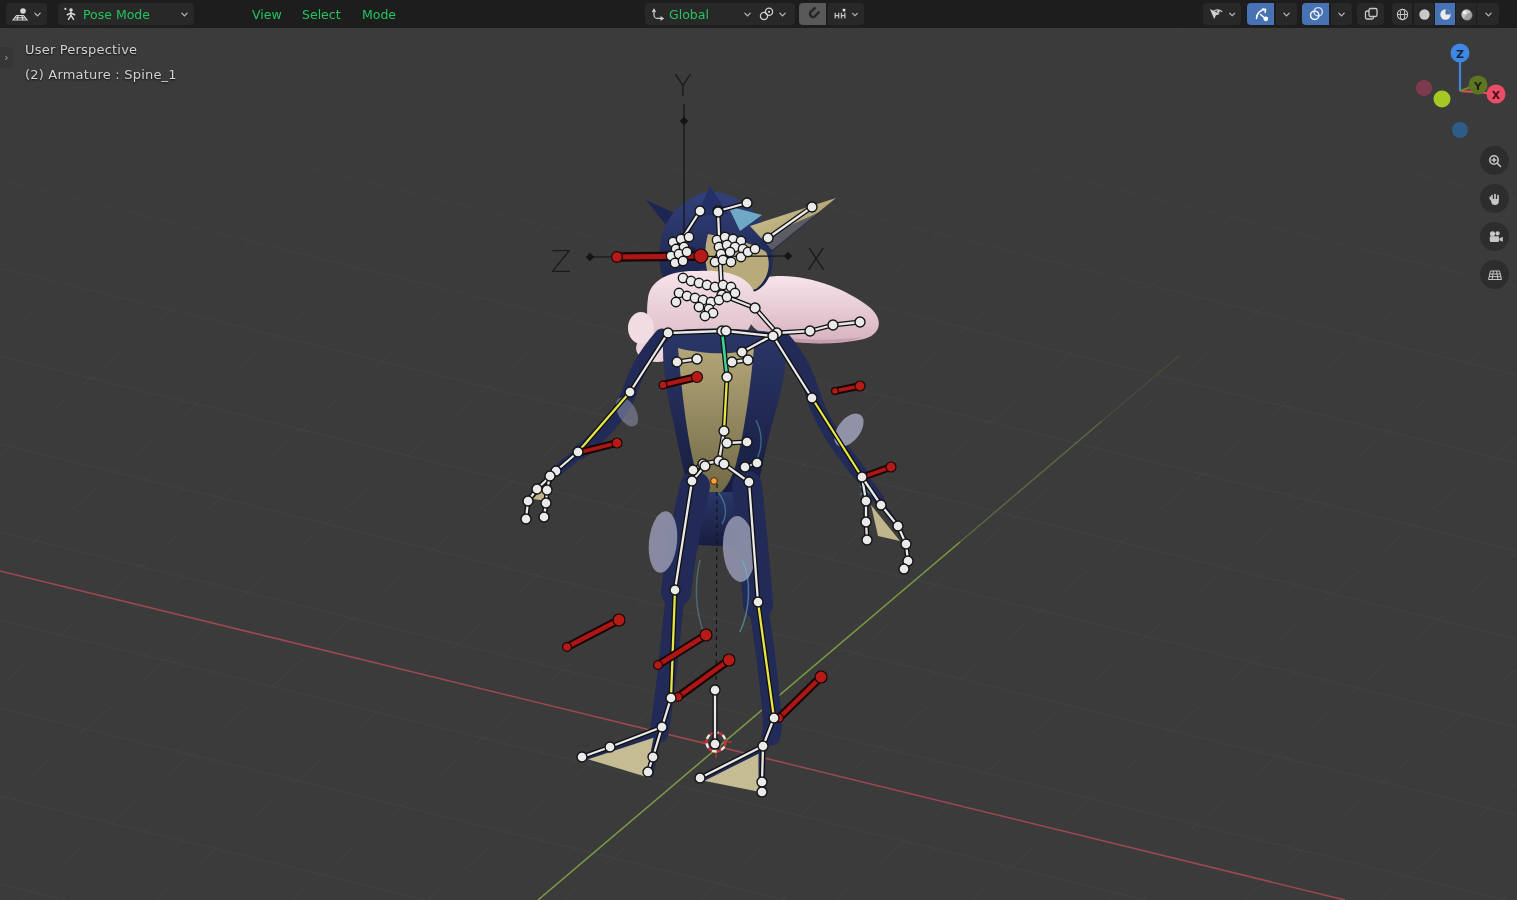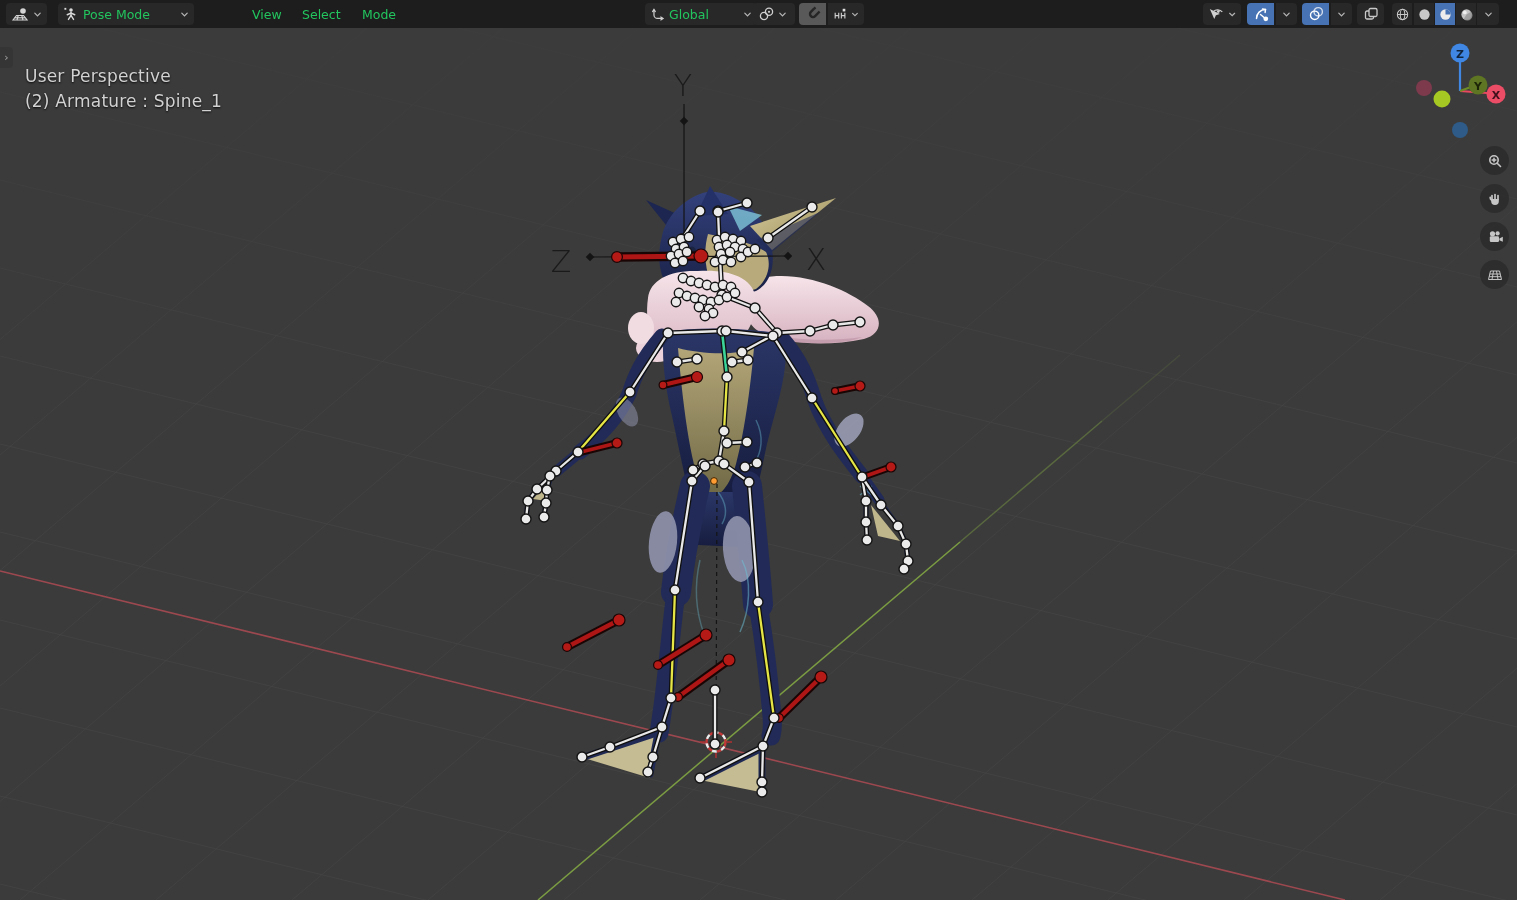--- a/index.html
+++ b/index.html
@@ -13,22 +13,22 @@
   .hbtn.flat{background:transparent;}
   .hbtn.blue{background:#4772b3;}
   .hbtn.grey{background:#595959;}
   .grp-l{border-radius:4px 0 0 4px;}
   .grp-r{border-radius:0 4px 4px 0;margin-left:1px;}
   .grp-m{border-radius:0;margin-left:1px;}
   .menu-label{padding:0 6px;margin-left:44px;}
   .hbtn svg{display:block;}
   
   #scene{position:absolute;left:0;top:0;z-index:1;}
-  .vp-info{position:absolute;left:25px;color:#d2d2d2;font-size:17px;z-index:3;
-    text-shadow:0 1px 2px rgba(0,0,0,.85);letter-spacing:.2px;margin-top:24px;}
+  .vp-info{position:absolute;left:25px;color:#d2d2d2;font-size:13px;z-index:3;
+    text-shadow:0 1px 2px rgba(0,0,0,.85);letter-spacing:.2px;}
   #vp-info-1{top:42px;}
   #vp-info-2{top:67px;}
   #tool-tab{position:absolute;left:0;top:47px;width:13px;height:21px;background:#30303088;
     border-radius:0 4px 4px 0;color:#a5a5a5;font-size:11px;display:flex;align-items:center;
     justify-content:center;z-index:3;}
   .navbtn{position:absolute;right:8px;width:29px;height:29px;border-radius:50%;
     background:rgba(43,43,43,.85);display:flex;align-items:center;justify-content:center;z-index:3;}
 </style>
 </head>
 <body>

